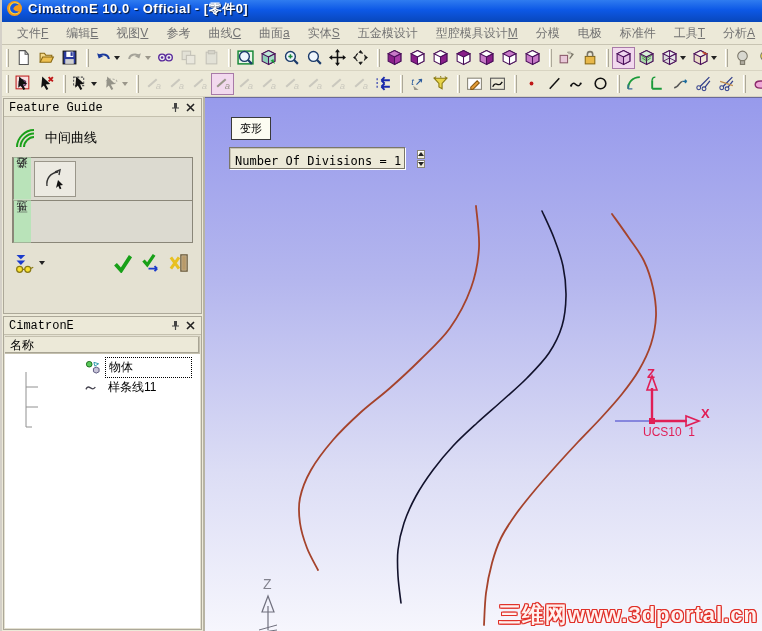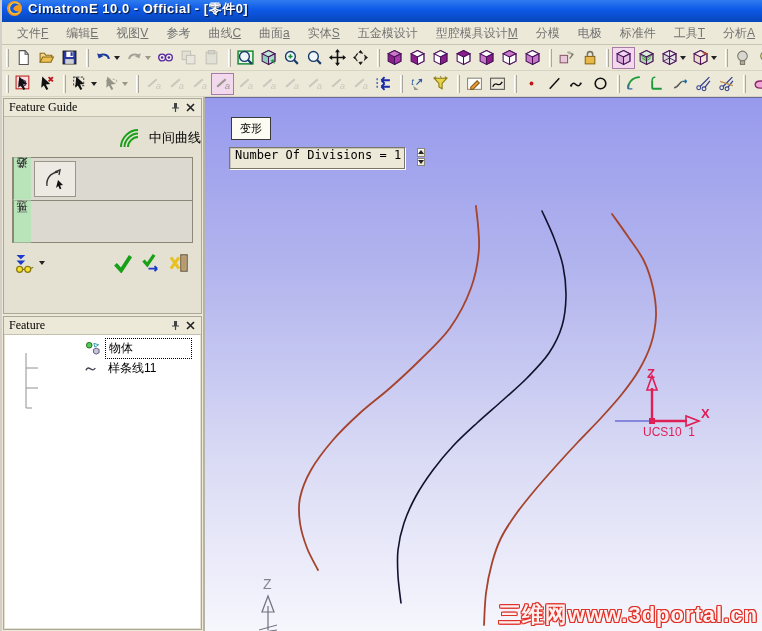--- a/index.html
+++ b/index.html
@@ -30,28 +30,28 @@
   .tb-btn.active { background:#f2d9ee; border-color:#a87aa8; }
   .dd-caret { width:0; height:0; border-left:3px solid transparent; border-right:3px solid transparent; border-top:4px solid #222; margin:0 3px 0 -1px; }
   .dd-caret.dim { border-top-color:#9a968a; }
 
   
   .body { flex:1; display:flex; min-height:0; }
   .left-col { width:203px; flex:0 0 203px; display:flex; flex-direction:column; background:#ece9d8; border-right:2px solid #b8b4a4; }
 
   .panel { display:flex; flex-direction:column; border:1px solid #aca899; margin:1px; background:#e4e1d2; }
   .panel-title { height:18px; display:flex; align-items:center; padding:0 3px 0 5px;
-    font-family:Liberation Serif, serif; font-size:12px; background:#ece9d8; border-bottom:1px solid #c4c0ae; }
+    font-family:Liberation Mono, monospace; font-size:12px; background:#ece9d8; border-bottom:1px solid #c4c0ae; }
   .panel-title .spacer { flex:1; }
   .pt-btn { width:15px; height:14px; display:flex; align-items:center; justify-content:center; }
   .pt-btn svg { width:11px; height:11px; }
 
   
   .guide { height:216px; flex:0 0 216px; }
-  .guide-feature-row { display:flex; align-items:center; gap:9px; padding:10px 0 6px 10px;justify-content:flex-end; }
+  .guide-feature-row { display:flex; align-items:center; gap:9px; padding:10px 0 6px 10px; }
   .guide-feature-row svg { width:22px; height:22px; }
   .guide-feature-name { font-size:13px; }
   .guide-table { margin:2px 8px 0 8px; border:1px solid #8a8678; display:flex; flex-direction:column; height:86px; background:#dcdad0; }
   .guide-trow { flex:1; display:flex; border-bottom:1px solid #8a8678; }
   .guide-trow:last-child { border-bottom:none; }
   .guide-tlabel { width:18px; background:#b9e3b9; border-right:1px solid #8a8678;
     display:flex; align-items:center; justify-content:center;
     writing-mode:vertical-rl; transform:rotate(180deg); font-size:11px; color:#333; }
   .guide-tcell { flex:1; display:flex; align-items:center; padding-left:3px; }
   .guide-slot { width:42px; height:36px; background:#eceae2; border:1px solid #9a968a; display:flex; align-items:center; justify-content:center; }
@@ -77,21 +77,21 @@
   
   .viewport { position:relative; flex:1; min-width:0; overflow:hidden;
     background:linear-gradient(180deg,#979aec 0%,#b4b6ee 34%,#dcddf5 70%,#f6f6fd 100%);
     border-top:1px solid #6a6a9a; }
   .curves-svg { position:absolute; inset:0; pointer-events:none; }
 
   .tool-chip { position:absolute; left:26px; top:19px; background:#fcfcf2; border:1px solid #3a3a3a;
     padding:3px 8px; font-size:11px; color:#000; }
   .spin-box { position:absolute; left:24px; top:49px; width:176px; height:22px; background:#ece9d8;
     border:1px solid #7a7668; box-shadow:1px 1px 0 #fff, inset 1px 1px 0 #c8c4b4;
-    display:flex; align-items:flex-start;gap:16px; }
+    display:flex; align-items:flex-end;gap:16px; }
   .spin-text { flex:1; font-family:"DejaVu Sans Mono", monospace; font-size:12px; padding-left:5px; white-space:nowrap; }
   .spinner { width:16px; height:18px; margin-right:2px; display:flex; flex-direction:column; gap:1px; }
   .spin-btn { flex:1; background:#ece9d8; border:1px solid #8a8678; box-shadow:inset 1px 1px 0 #fff;
     display:flex; align-items:center; justify-content:center; }
   .tri-up { width:0; height:0; border-left:3px solid transparent; border-right:3px solid transparent; border-bottom:4px solid #222; }
   .tri-dn { width:0; height:0; border-left:3px solid transparent; border-right:3px solid transparent; border-top:4px solid #222; }
 
   .ucs { position:absolute; left:402px; top:268px; width:104px; height:72px; }
   .world-triad { position:absolute; left:48px; top:478px; width:42px; height:56px; }
   .watermark { position:absolute; right:4px; bottom:1px; font-size:22px; font-weight:bold; letter-spacing:1px;
@@ -636,35 +636,36 @@
                 <rect x="9.5" y="1.5" width="5" height="13" fill="#d8c8a8" stroke="#6a5a3a"></rect>
                 <rect x="10.5" y="2.5" width="3" height="11" fill="#b89a6a"></rect>
                 <path d="M1.5 3.5l6.5 9M8 3.5l-6.5 9" stroke="#e8c020" stroke-width="2.4"></path>
               </svg>
             </div>
           </div>
       </section>
 
       <section class="panel features">
         <div class="panel-title">
-          <span>Feature</span>
+          <span>CimatronE</span>
           <span class="spacer"></span>
           <span class="pt-btn">
               <svg viewBox="0 0 11 11">
                 <rect x="4" y="1" width="3" height="5" fill="#444"></rect>
                 <line x1="2" y1="6" x2="9" y2="6" stroke="#444"></line>
                 <line x1="5.5" y1="6" x2="5.5" y2="10" stroke="#444" stroke-width="1.2"></line>
               </svg>
             </span>
           <span class="pt-btn">
               <svg viewBox="0 0 11 11">
                 <path d="M2 2l7 7M9 2l-7 7" stroke="#222" stroke-width="1.6"></path>
               </svg>
             </span>
         </div>
+        <div class="col-header">名称</div>
         <div class="tree" id="feature-tree">
             <svg class="tree-lines" width="40" height="90">
               <path d="M21 18v55M21 33h12M21 53h12M21 73h6" stroke="#909090" fill="none"></path>
             </svg>
             <div class="tree-row selected">
               <span class="t-icon"><svg viewBox="0 0 16 16">
                   <circle cx="4.5" cy="4.5" r="3" fill="#58c858" stroke="#1a6a1a"></circle>
                   <path d="M9.5 2.5l5 1.5-4 2.5z" fill="none" stroke="#2a9aaa"></path>
                   <path d="M9 9l3-1.5 3 1.5v3.5l-3 1.5-3-1.5z" fill="#c8c4d8" stroke="#55527a"></path>
                 </svg></span>

